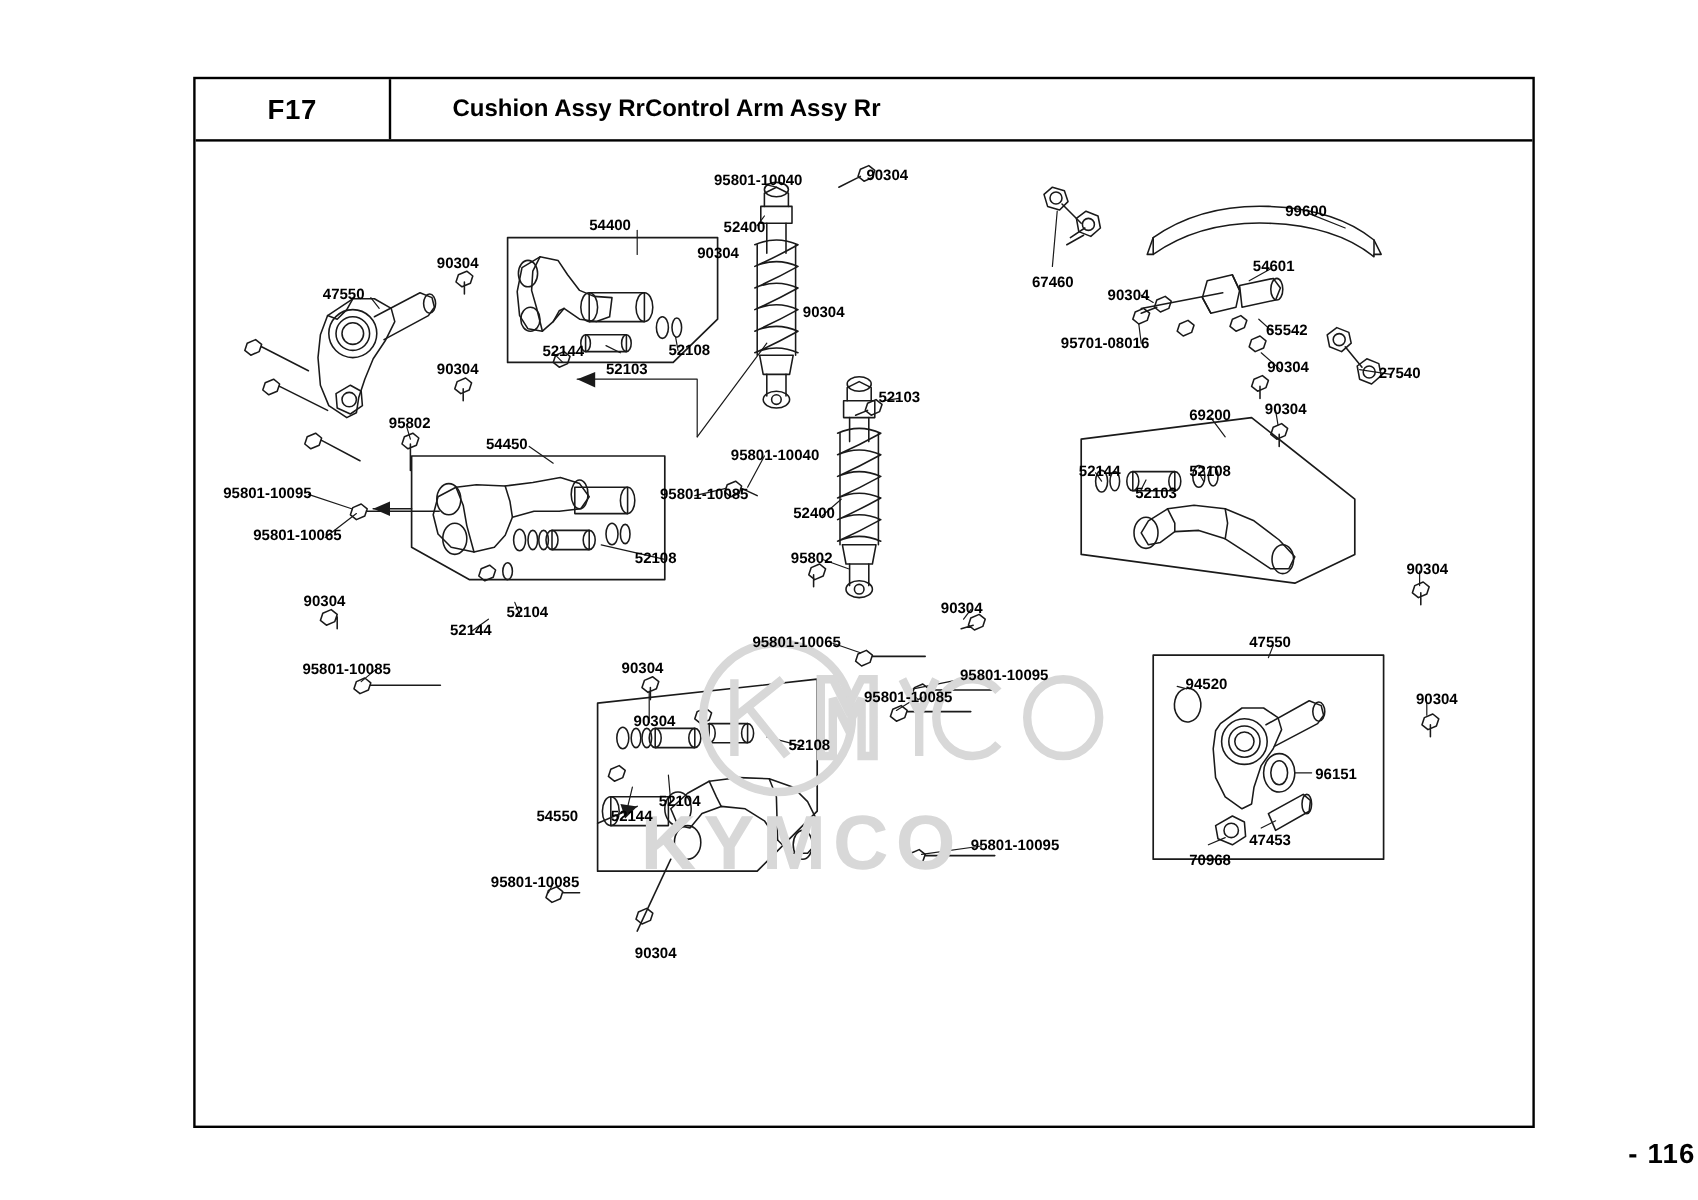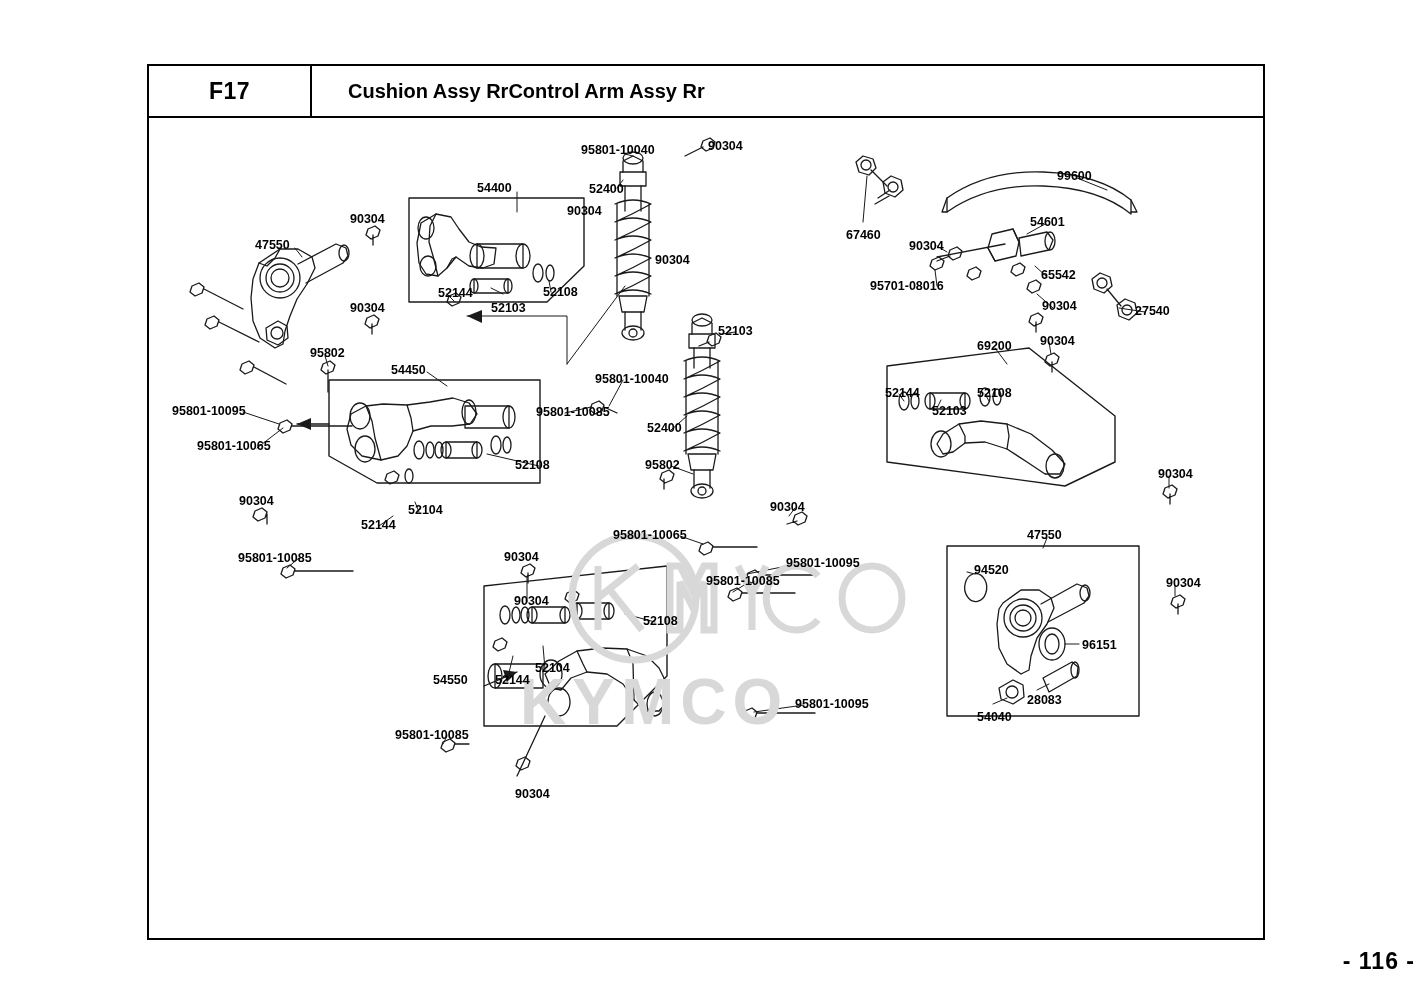--- a/index.html
+++ b/index.html
@@ -9,21 +9,21 @@
   }
   body {
     width: 1415px;
     height: 1000px;
     font-family: "Liberation Sans", sans-serif;
     position: relative;
     overflow: hidden;
   }
   #page {
     position: absolute;
-    left: 0; top: 0;
+    left: 14px; top: 0;
     width: 1237px;
     height: 1000px;
   }
   
   .sheet {
     position: absolute;
     left: 147px;
     top: 64px;
     width: 1118px;
     height: 876px;
@@ -51,21 +51,21 @@
     font-size: 23px;
     font-weight: bold;
     letter-spacing: .5px;
   }
   .title-text {
     position: absolute;
     left: 163px; top: 0;
     height: 100%;
     display: flex;
     align-items: center;
-    padding-left: 36px;
+    padding-left: 51px;
     font-size: 20px;
     font-weight: bold;
   }
   .page-number {
     position: absolute;
     left: 0;
     top: 948px;
     width: 1415px;
     text-align: right;
     font-size: 23px;
@@ -481,18 +481,18 @@
     <div class="lbl" style="left:830px; top:224px;">69200</div>
     <div class="lbl" style="left:893px; top:219px;">90304</div>
     <div class="lbl" style="left:738px; top:271px;">52144</div>
     <div class="lbl" style="left:785px; top:289px;">52103</div>
     <div class="lbl" style="left:830px; top:271px;">52108</div>
     <div class="lbl" style="left:1011px; top:352px;">90304</div>
     <div class="lbl" style="left:880px; top:413px;">47550</div>
     <div class="lbl" style="left:808px; top:448px;margin-left:19px;">94520</div>
     <div class="lbl" style="left:1019px; top:461px;">90304</div>
     <div class="lbl" style="left:935px; top:523px;">96151</div>
-    <div class="lbl" style="left:880px; top:578px;">28083</div>
-    <div class="lbl" style="left:830px; top:595px;">54040</div>
+    <div class="lbl" style="left:880px; top:578px;">47453</div>
+    <div class="lbl" style="left:830px; top:595px;">70968</div>
   </div>
 
   <div class="page-number">- 116 -</div>
 </div>
 
 </body></html>

